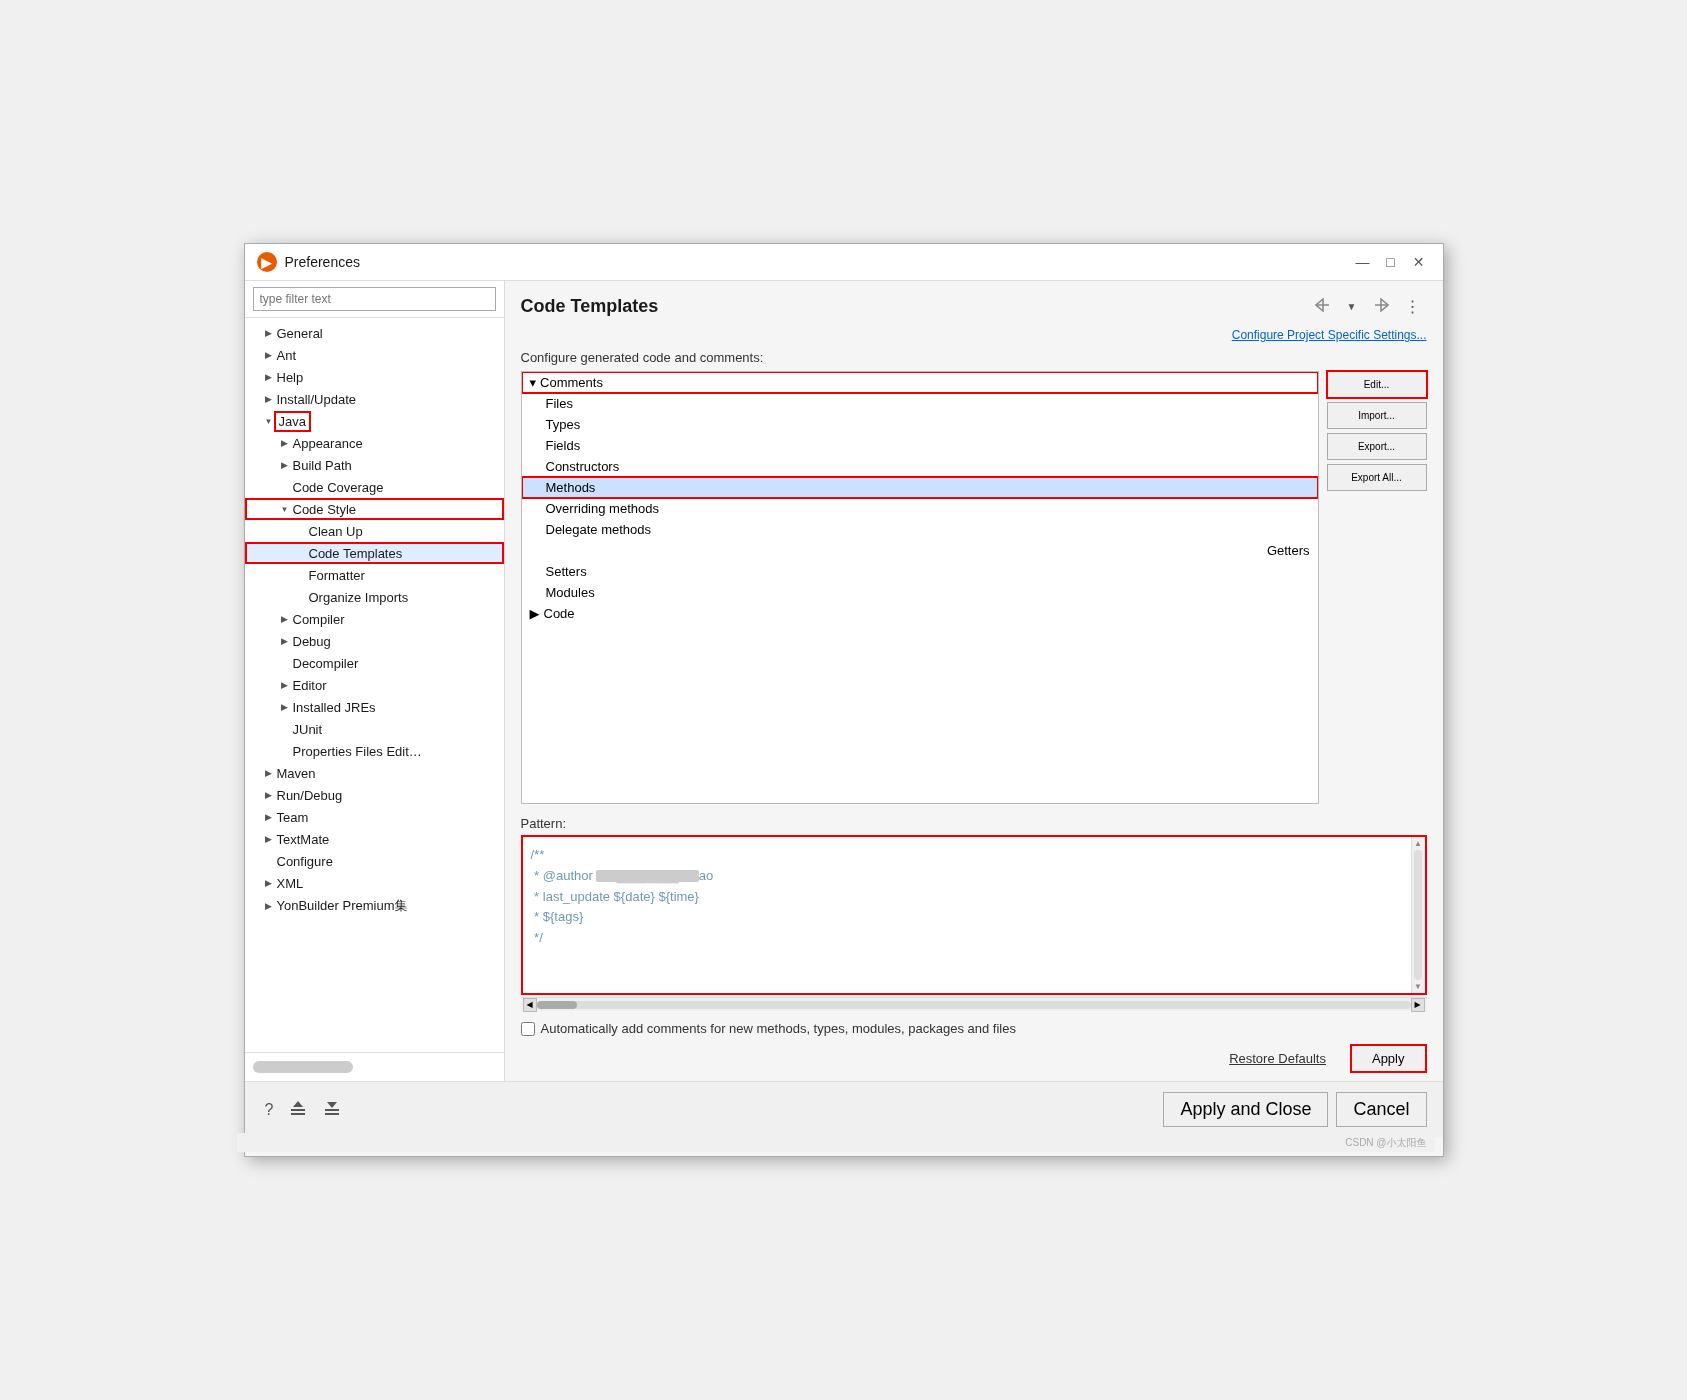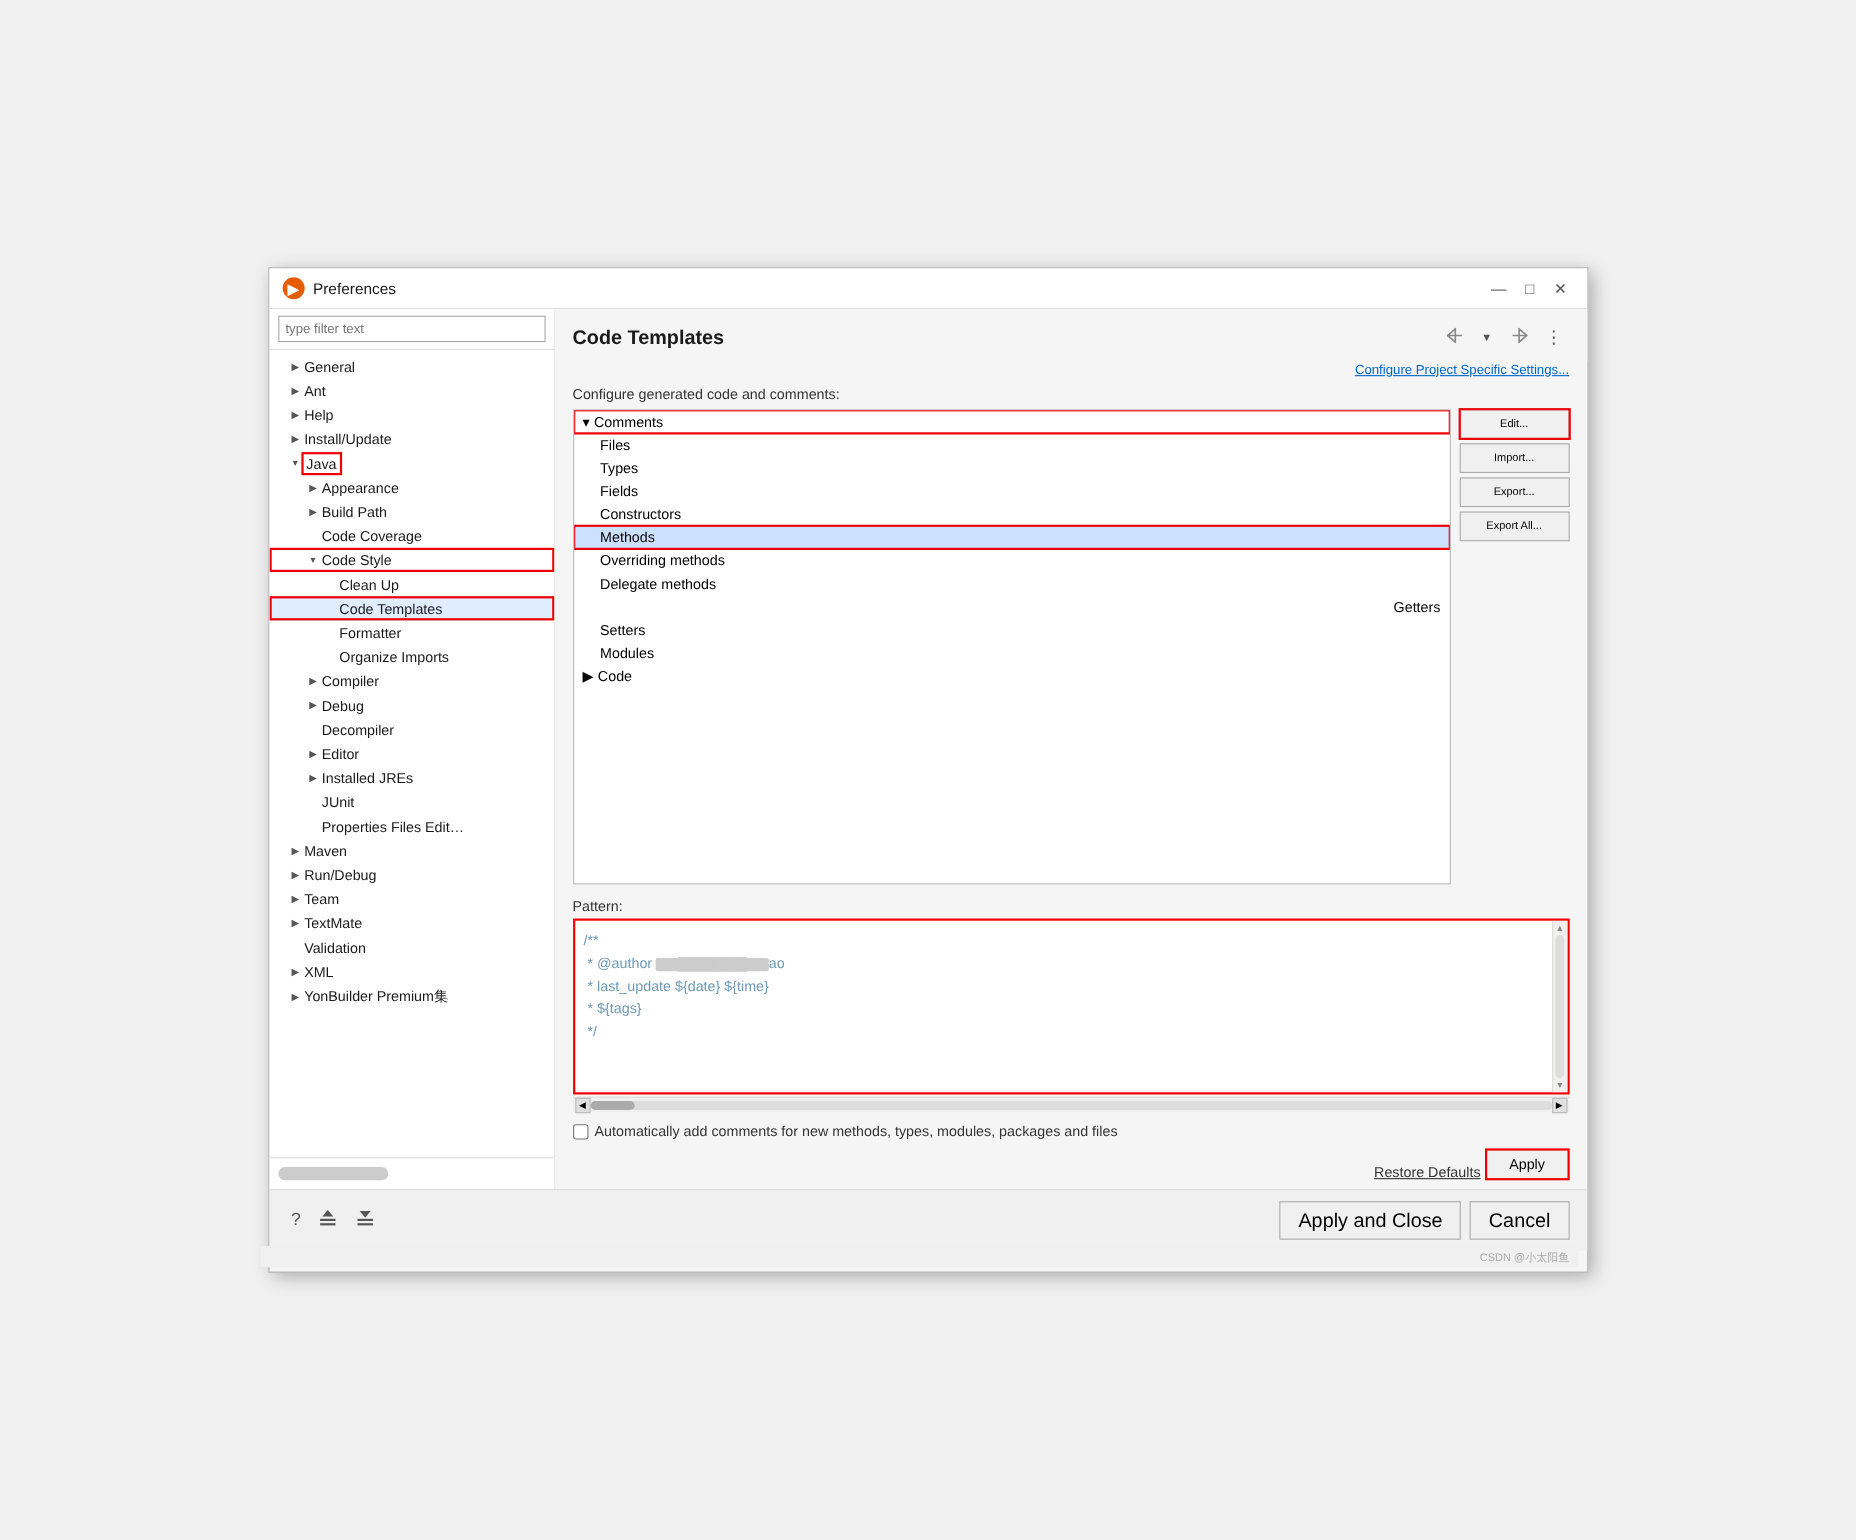--- a/index.html
+++ b/index.html
@@ -325,22 +325,22 @@
     }
     
     .auto-comment-label {
       font-size: 13px;
       color: #333;
     }
     
     .restore-apply-row {
       display: flex;
       justify-content: flex-end;
-      align-items: flex-end;
-      gap: 4px;
+      align-items: center;
+      gap: 24px;
       margin-top: 8px;
       padding-bottom: 8px;
     }
     
     .restore-btn {
       background: transparent;
       border: none;
       cursor: pointer;
       font-size: 13px;
       color: #333;
@@ -558,21 +558,21 @@
           <span class="tree-label">Team</span>
         </div>
 
         <div class="tree-item indent-1">
           <span class="tree-arrow">▶</span>
           <span class="tree-label">TextMate</span>
         </div>
 
         <div class="tree-item indent-1">
           <span class="tree-arrow" style="visibility:hidden"></span>
-          <span class="tree-label">Validation</span>
+          <span class="tree-label">Configure</span>
         </div>
 
         <div class="tree-item indent-1">
           <span class="tree-arrow">▶</span>
           <span class="tree-label">XML</span>
         </div>
 
         <div class="tree-item indent-1">
           <span class="tree-arrow">▶</span>
           <span class="tree-label">YonBuilder Premium集</span>

